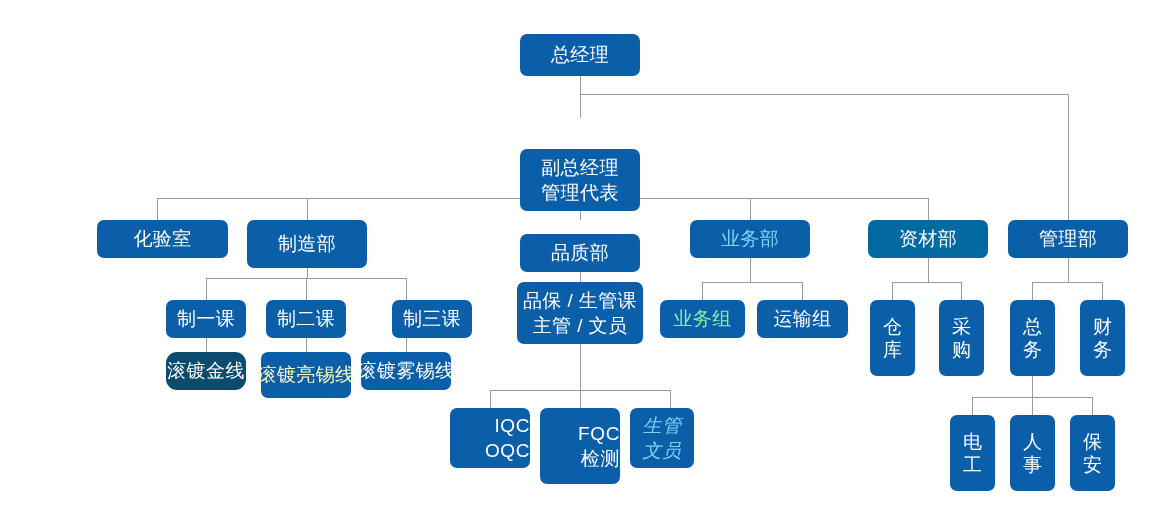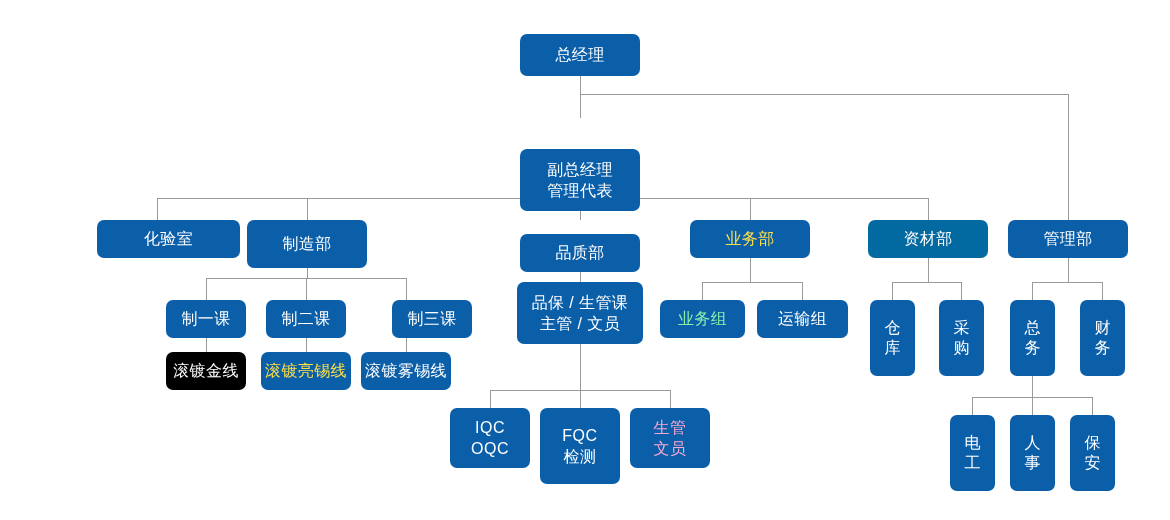--- a/index.html
+++ b/index.html
@@ -32,34 +32,35 @@
     background: #0B5EA8;
     border-radius: 7px;
     color: #ffffff;
     display: flex;
     flex-direction: column;
     align-items: center;
     justify-content: center;
     text-align: center;
     line-height: 1.32;
     letter-spacing: 0.4px;
-    font-size: 16px;
+    font-size: 19px;
     font-weight: 400;
     z-index: 2;
     white-space: nowrap;
   }
   .node .line {
     display: block;
   }
   .node.vertical {
     line-height: 1.22;
     letter-spacing: 0px;
   }
   .node.latin {
     letter-spacing: 0.6px;
+    align-items: flex-end;
   }
 </style>
 </head>
 <body>
 
 <div id="org-chart">
   <svg id="connector-layer" viewBox="0 0 1170 520" width="1170" height="520">
       <polyline points="580,76 580,118" fill="none" stroke="#9A9A9A" stroke-width="1" shape-rendering="crispEdges"></polyline>
       <polyline points="580,94 1068,94 1068,220" fill="none" stroke="#9A9A9A" stroke-width="1" shape-rendering="crispEdges"></polyline>
       <polyline points="580,180 580,198" fill="none" stroke="#9A9A9A" stroke-width="1" shape-rendering="crispEdges"></polyline>
@@ -102,69 +103,69 @@
       <polyline points="1092,397 1092,415" fill="none" stroke="#9A9A9A" stroke-width="1" shape-rendering="crispEdges"></polyline>
     </svg>
   <div id="node-layer">
       <div class="node" style="left: 520px; top: 34px; width: 120px; height: 42px; background: rgb(11, 94, 168); color: rgb(255, 255, 255);">
         <span class="line">总经理</span>
       </div>
       <div class="node" style="left: 520px; top: 118px; width: 120px; height: 62px; background: rgb(11, 94, 168); color: rgb(255, 255, 255); margin-top: 31px;">
         <span class="line">副总经理</span>
         <span class="line">管理代表</span>
       </div>
-      <div class="node" style="left: 97px; top: 220px; width: 143px; height: 38px; background: rgb(11, 94, 168); color: rgb(255, 255, 255);">
+      <div class="node" style="left: 97px; top: 220px; width: 131px; height: 38px; background: rgb(11, 94, 168); color: rgb(255, 255, 255);">
         <span class="line">化验室</span>
       </div>
       <div class="node" style="left: 247px; top: 220px; width: 120px; height: 48px; background: rgb(11, 94, 168); color: rgb(255, 255, 255);">
         <span class="line">制造部</span>
       </div>
       <div class="node" style="left: 520px; top: 234px; width: 120px; height: 38px; background: rgb(11, 94, 168); color: rgb(255, 255, 255);">
         <span class="line">品质部</span>
       </div>
-      <div class="node" style="left: 690px; top: 220px; width: 120px; height: 38px; background: rgb(11, 94, 168); color: #fde047;">
+      <div class="node" style="left: 690px; top: 220px; width: 120px; height: 38px; background: rgb(11, 94, 168); color: #7dd3fc;">
         <span class="line">业务部</span>
       </div>
       <div class="node" style="left: 868px; top: 220px; width: 120px; height: 38px; background: #0369a1; color: rgb(255, 255, 255);">
         <span class="line">资材部</span>
       </div>
       <div class="node" style="left: 1008px; top: 220px; width: 120px; height: 38px; background: rgb(11, 94, 168); color: rgb(255, 255, 255);">
         <span class="line">管理部</span>
       </div>
       <div class="node" style="left: 166px; top: 300px; width: 80px; height: 38px; background: rgb(11, 94, 168); color: rgb(255, 255, 255);">
         <span class="line">制一课</span>
       </div>
       <div class="node" style="left: 266px; top: 300px; width: 80px; height: 38px; background: rgb(11, 94, 168); color: rgb(255, 255, 255);">
         <span class="line">制二课</span>
       </div>
       <div class="node" style="left: 366px; top: 300px; width: 80px; height: 38px; background: rgb(11, 94, 168); color: rgb(255, 255, 255); margin-left: 26px;">
         <span class="line">制三课</span>
       </div>
-      <div class="node" style="left: 166px; top: 352px; width: 80px; height: 38px; background: #000000; color: rgb(255, 255, 255);">
+      <div class="node" style="left: 166px; top: 352px; width: 80px; height: 38px; background: #0c4a6e; color: rgb(255, 255, 255); border-radius: 11px;">
         <span class="line">滚镀金线</span>
       </div>
-      <div class="node" style="left: 261px; top: 352px; width: 90px; height: 38px; background: rgb(11, 94, 168); color: #fde047;">
+      <div class="node" style="left: 261px; top: 352px; width: 90px; height: 46px; background: rgb(11, 94, 168); color: #fef9c3;">
         <span class="line">滚镀亮锡线</span>
       </div>
       <div class="node" style="left: 361px; top: 352px; width: 90px; height: 38px; background: rgb(11, 94, 168); color: rgb(255, 255, 255);">
         <span class="line">滚镀雾锡线</span>
       </div>
       <div class="node" style="left: 517px; top: 282px; width: 126px; height: 62px; background: rgb(11, 94, 168); color: rgb(255, 255, 255);">
         <span class="line">品保 / 生管课</span>
         <span class="line">主管 / 文员</span>
       </div>
       <div class="node latin" style="left: 450px; top: 408px; width: 80px; height: 60px; background: rgb(11, 94, 168); color: rgb(255, 255, 255);">
         <span class="line">IQC</span>
         <span class="line">OQC</span>
       </div>
       <div class="node latin" style="left: 540px; top: 408px; width: 80px; height: 76px; background: rgb(11, 94, 168); color: rgb(255, 255, 255);">
         <span class="line">FQC</span>
         <span class="line">检测</span>
       </div>
-      <div class="node" style="left: 630px; top: 408px; width: 80px; height: 60px; background: rgb(11, 94, 168); color: #f9a8d4;">
+      <div class="node" style="left: 630px; top: 408px; width: 64px; height: 60px; background: rgb(11, 94, 168); color: #7dd3fc; font-style: italic;">
         <span class="line">生管</span>
         <span class="line">文员</span>
       </div>
       <div class="node" style="left: 660px; top: 300px; width: 85px; height: 38px; background: rgb(11, 94, 168); color: #86efac;">
         <span class="line">业务组</span>
       </div>
       <div class="node" style="left: 757px; top: 300px; width: 91px; height: 38px; background: rgb(11, 94, 168); color: rgb(255, 255, 255);">
         <span class="line">运输组</span>
       </div>
       <div class="node vertical" style="left: 870px; top: 300px; width: 45px; height: 76px; background: rgb(11, 94, 168); color: rgb(255, 255, 255);">

